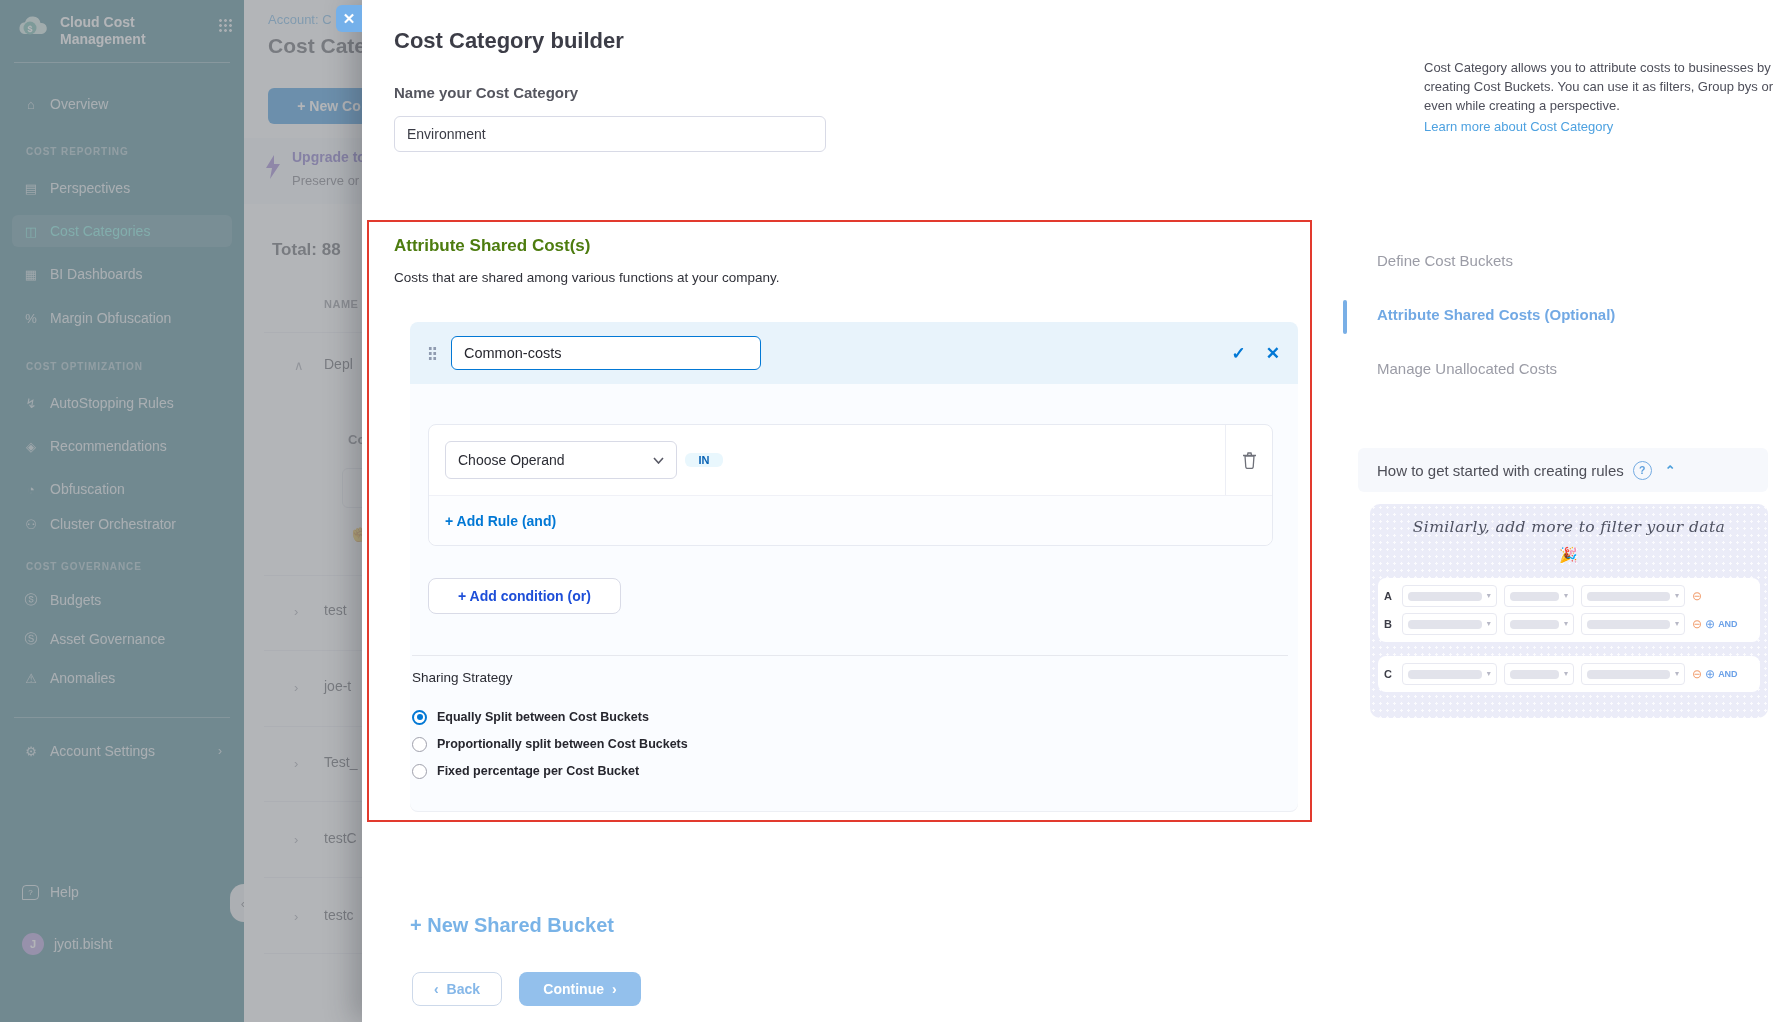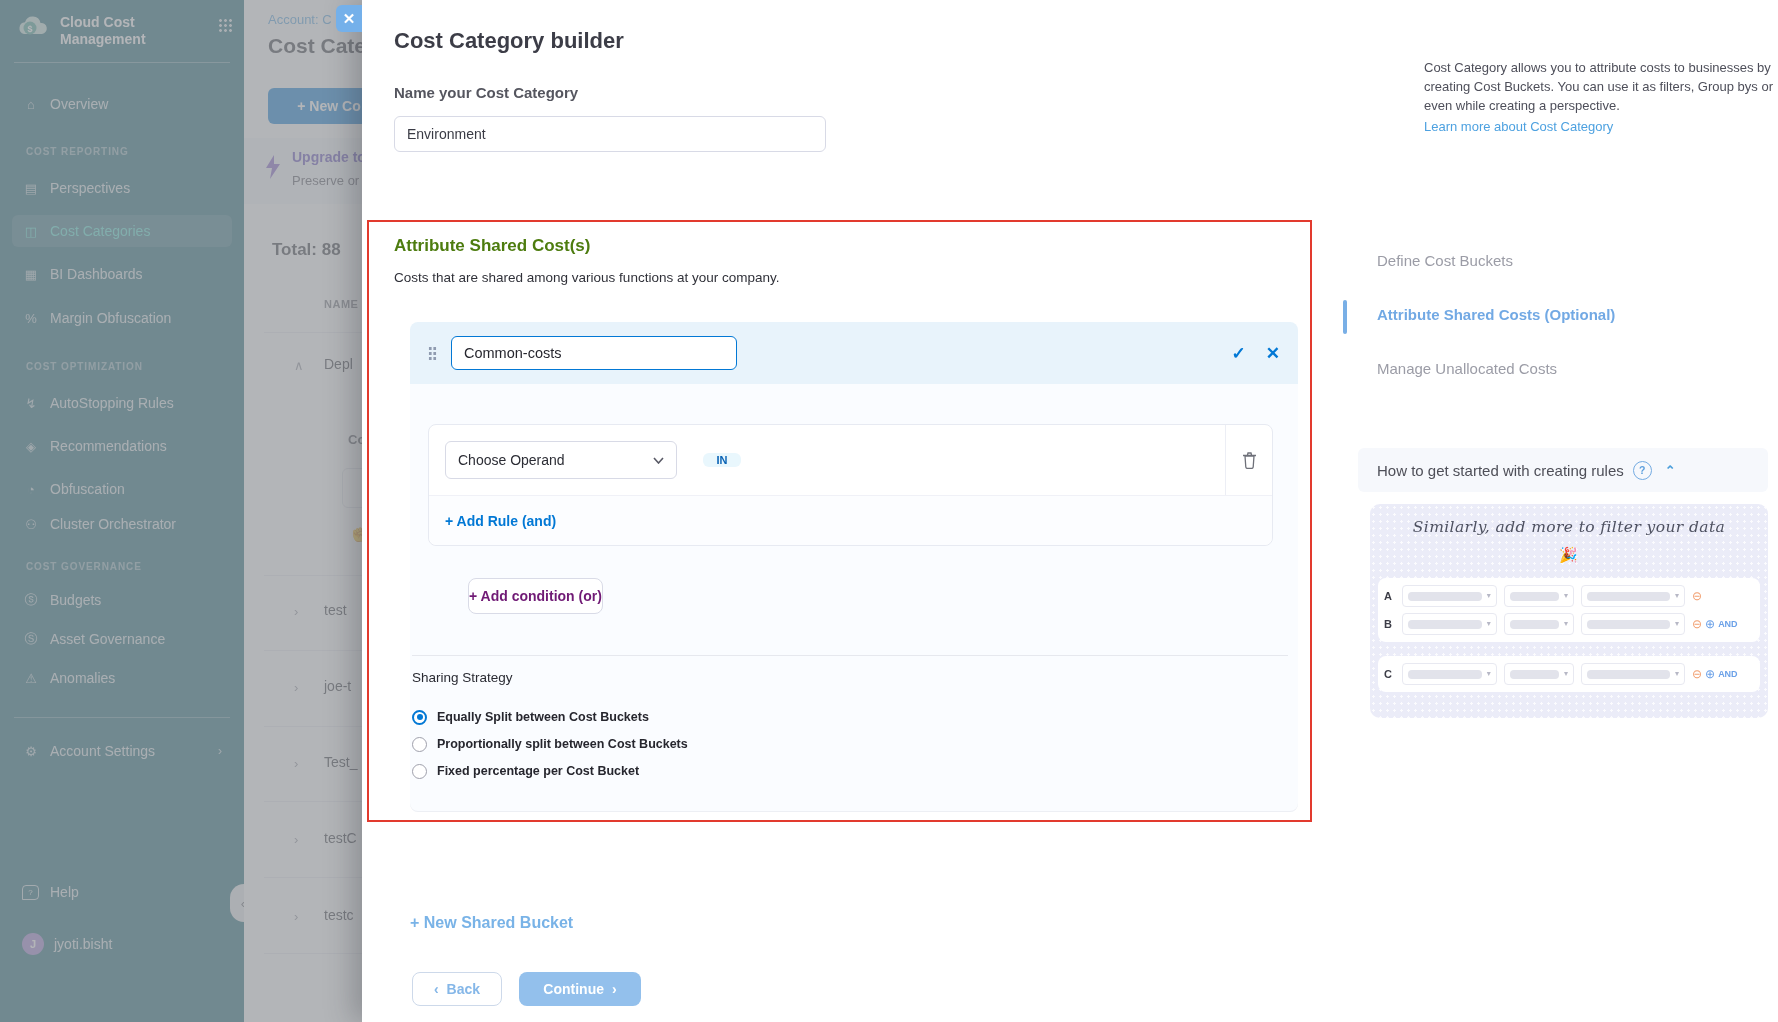--- a/index.html
+++ b/index.html
@@ -61,48 +61,48 @@
                 font-family:"Liberation Sans",sans-serif;outline:none;}
   .info{position:absolute;left:1062px;top:58px;width:352px;font-size:13px;line-height:19px;color:#4e4f5a;}
   .info a{color:#4da1e0;text-decoration:none;display:inline-block;margin-top:2px;cursor:pointer;}
   
   .red-box{position:absolute;left:5px;top:220px;width:945px;height:602px;border:2px solid #e23a2e;background:#fff;box-sizing:border-box;}
   .sec-h{position:absolute;left:32px;top:236px;font-size:17px;font-weight:bold;color:#4d7c0f;}
   .sec-d{position:absolute;left:32px;top:270px;font-size:13.5px;color:#303139;}
   .bucket{position:absolute;left:48px;top:322px;width:888px;}
   .bkt-head{height:62px;background:#e8f3fb;border-radius:8px 8px 0 0;display:flex;align-items:center;padding:0 18px;gap:14px;box-sizing:border-box;}
   .drag{width:9px;height:15px;background:radial-gradient(circle,#8f9bb0 1.4px,transparent 1.6px) 0 0/4.5px 5px;flex:none;cursor:grab;}
-  .bkt-name{width:286px;height:34px;border:1.6px solid #0278d5;border-radius:6px;background:#fff;padding:0 12px;
+  .bkt-name{width:310px;height:34px;border:1.6px solid #0278d5;border-radius:6px;background:#fff;padding:0 12px;
             font-size:14.5px;color:#26262e;box-sizing:border-box;font-family:"Liberation Sans",sans-serif;outline:none;}
   .bkt-act{margin-left:auto;display:flex;gap:20px;align-items:center;}
   .tick,.cross{color:#0278d5;font-size:17px;font-weight:bold;cursor:pointer;line-height:1;}
   .bkt-body{position:relative;height:428px;background:#fafcff;border-radius:0 0 8px 8px;box-shadow:inset 0 -1px 0 #edeff4;}
   .rule-card{position:absolute;left:18px;top:40px;width:845px;height:122px;background:#fff;border:1px solid #e7eaf2;
              border-radius:8px;display:flex;flex-direction:column;box-sizing:border-box;}
   .rc-top{display:flex;height:70px;border-bottom:1px solid #f0f1f7;}
-  .rc-controls{flex:1;display:flex;align-items:center;gap:26px;padding:0 16px;}
+  .rc-controls{flex:1;display:flex;align-items:center;gap:8px;padding:0 16px;}
   .sel{width:232px;height:38px;border:1px solid #d8dae6;border-radius:6px;display:flex;align-items:center;
        justify-content:space-between;padding:0 12px;font-size:14px;color:#2c2d35;box-sizing:border-box;cursor:pointer;background:#fff;}
   .in-badge{width:38px;height:14px;background:#e9f7fd;border-radius:6px;color:#0a63b5;font-size:11px;font-weight:bold;
             display:flex;align-items:center;justify-content:center;flex:none;cursor:pointer;}
   .vals{flex:1;height:38px;border:1px solid #d8dae6;border-radius:6px;display:flex;align-items:center;
         padding:0 12px;font-size:14px;color:#9b9ca8;box-sizing:border-box;background:#fff;cursor:text;}
   .rc-trash{width:46px;display:flex;align-items:center;justify-content:center;border-left:1px solid #eceef5;cursor:pointer;}
   .rc-bottom{flex:1;display:flex;align-items:center;padding:0 16px;background:#fcfdff;border-radius:0 0 8px 8px;}
   .add-rule{color:#0278d5;font-weight:bold;font-size:14px;cursor:pointer;}
-  .add-cond{position:absolute;left:18px;top:194px;height:34px;padding:0 0;background:#fff;border:1px solid #d9dbe7;
-            border-radius:8px;color:#701a75;font-weight:bold;font-size:14px;display:flex;align-items:center;cursor:pointer;margin-left:40px;}
+  .add-cond{position:absolute;left:18px;top:194px;height:34px;padding:0 29px;background:#fff;border:1px solid #d9dbe7;
+            border-radius:8px;color:#1d4ed8;font-weight:bold;font-size:14px;display:flex;align-items:center;cursor:pointer;}
   .bkt-div{position:absolute;left:2px;top:271px;width:876px;height:1px;background:#e6e8ee;}
   .share-label{position:absolute;left:2px;top:286px;font-size:13.5px;color:#2a2b33;}
   .radio-row{position:absolute;left:2px;display:flex;align-items:center;gap:10px;height:22px;cursor:pointer;}
   .radio{width:15px;height:15px;border-radius:50%;border:1.5px solid #9fa0ac;box-sizing:border-box;background:#fff;flex:none;position:relative;}
   .radio.on{border:2px solid #0278d5;}
   .radio.on::after{content:"";position:absolute;left:2.5px;top:2.5px;width:6px;height:6px;border-radius:50%;background:#0278d5;}
   .radio-lb{font-size:12.5px;font-weight:bold;color:#26262e;}
-  .new-bucket{position:absolute;left:48px;top:914px;font-size:16px;font-weight:bold;color:#79b3e7;cursor:pointer;}
+  .new-bucket{position:absolute;left:48px;top:914px;font-size:20px;font-weight:bold;color:#79b3e7;cursor:pointer;}
   .back-btn{position:absolute;left:50px;top:972px;width:90px;height:34px;background:#fff;border:1px solid #cdd9ea;
             border-radius:8px;color:#85b7e8;font-weight:bold;font-size:14px;display:flex;align-items:center;
             justify-content:center;gap:8px;cursor:pointer;font-family:"Liberation Sans",sans-serif;}
   .cont-btn{position:absolute;left:157px;top:972px;width:122px;height:34px;background:#93c0ec;border:none;
             border-radius:8px;color:#fff;font-weight:bold;font-size:14px;display:flex;align-items:center;
             justify-content:center;gap:8px;cursor:pointer;font-family:"Liberation Sans",sans-serif;}
   
   .step{position:absolute;left:1015px;font-size:15px;color:#9b9ca6;cursor:pointer;}
   .step.active{color:#72a9e4;font-weight:bold;}
   .step-bar{position:absolute;left:981px;top:300px;width:3.5px;height:34px;background:#79afe6;border-radius:2px;}

